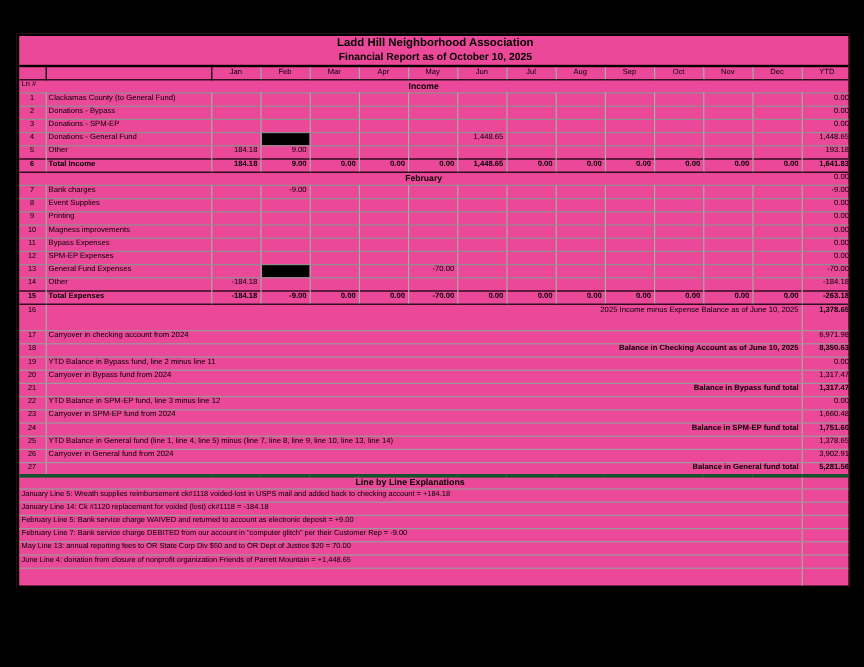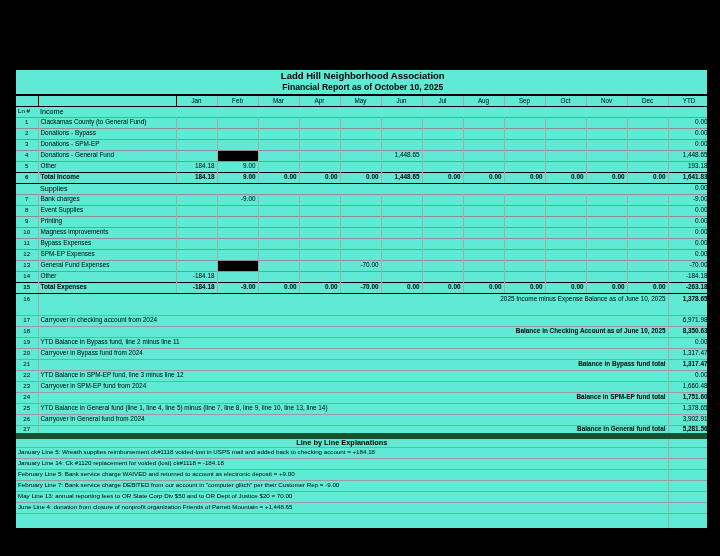--- a/index.html
+++ b/index.html
@@ -11,27 +11,26 @@
   }
   body {
     font-family: "Liberation Sans", sans-serif;
   }
   #sheet {
     position: absolute;
     left: 14px;
     top: 28px;
     width: 694px;
     height: 462px;
-    background: #5eead4;
+    background: #ec4899;
     border-top: 2px solid #000;
     border-left: 2px solid #000;
     border-right: 1px solid #000;
     border-bottom: 2px solid #000;
     overflow: hidden;
-    margin-top: 40px;
   }
   table.grid {
     border-collapse: collapse;
     table-layout: fixed;
     width: 692px;
     font-size: 6.4px;
     color: #000;
     line-height: 1;
   }
   table.grid td {
@@ -67,21 +66,21 @@
     text-align: center;
     font-size: 6.3px;
     border-bottom: 1px solid #000;
     border-top: 1px solid #000;
     height: 10px;
   }
   .mhead td.blank { border-right: 1px solid #000; }
 
   
   .banner td.lbl  { font-size: 6.2px; text-align: left; border-right: none; }
-  .banner td.mid  { font-weight: normal; font-size: 7.2px; border-right: none; }
+  .banner td.mid  { font-weight: bold; font-size: 7.2px; text-align: center; border-right: none; }
 
   
   td.ln      { text-align: center; font-size: 6.1px; border-right: none; }
   td.desc    { text-align: left;   border-right: 1px solid #000; }
   td.num     { text-align: right; }
   td.ytd     { text-align: right; border-right: none; }
   td.black   { background: #000000; }
   tr.bold td { font-weight: bold; }
   tr.topline td { border-top: 1px solid #8f8f8f; }
   tr.heavy-top td { border-top: 1.6px solid #000; }
@@ -96,21 +95,21 @@
     text-align: center; font-weight: bold; font-size: 7.4px;
     border-right: none; height: 12px;
   }
   .explain-head td.pad { border-right: 1px solid #000; }
   td.expl {
     text-align: left; font-size: 6.2px; border-right: none;
     padding-left: 22px;
   }
   td.expl-pad { border-right: 1px solid #000; }
   tr.rule td { border-top: 1px solid #9a9a9a; }
-  tr.rule-dark td { border-top: 6px solid #14532d; }
+  tr.rule-dark td { border-top: 3px solid #14532d; }
 </style>
 </head>
 <body>
 
 <div id="sheet">
   <table class="grid">
     <colgroup>
       <col class="c-ln">
         <col class="c-desc">
       <col class="c-mon">
@@ -253,21 +252,21 @@
           <td class="num">0.00</td>
           <td class="num">0.00</td>
           <td class="num">0.00</td>
           <td class="num">0.00</td>
           <td class="num">0.00</td>
           <td class="num">0.00</td>
           <td class="ytd">1,641.83</td>
         </tr>
         <tr class="banner">
           <td class="lbl"></td>
-          <td class="mid" colspan="13">Supplies</td>
+          <td class="mid" colspan="13">February</td>
           <td class="ytd">0.00</td>
         </tr>
         <tr class="topline">
           <td class="ln">7</td>
           <td class="desc">Bank charges</td>
           <td class="num"></td>
           <td class="num">-9.00</td>
           <td class="num"></td>
           <td class="num"></td>
           <td class="num"></td>

